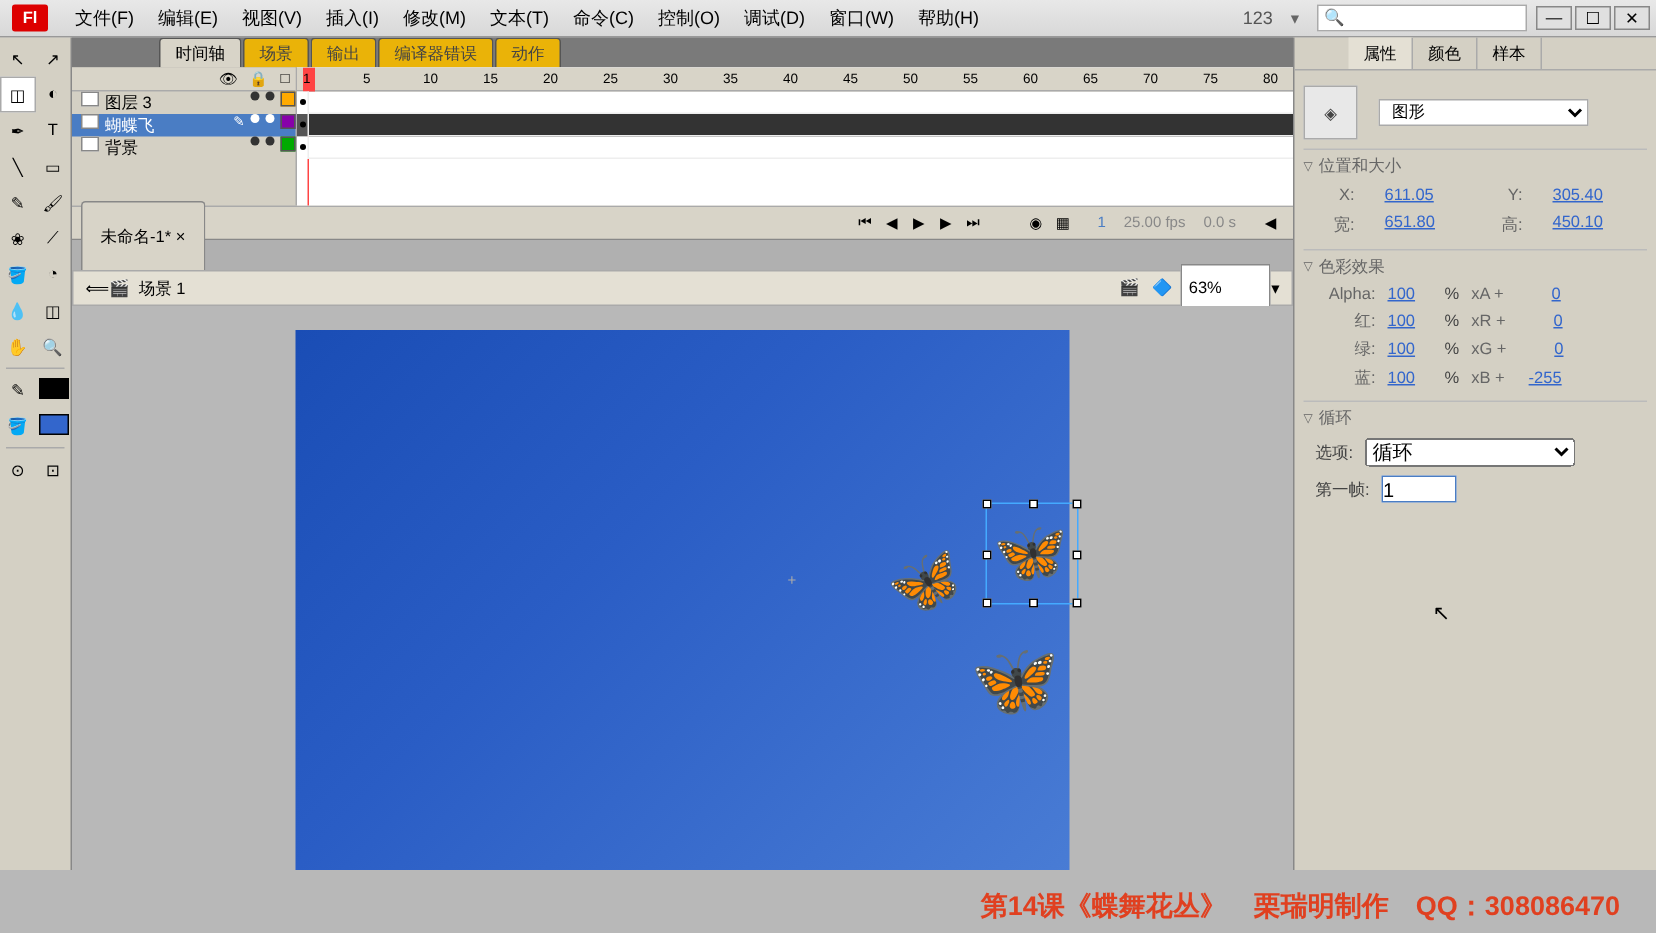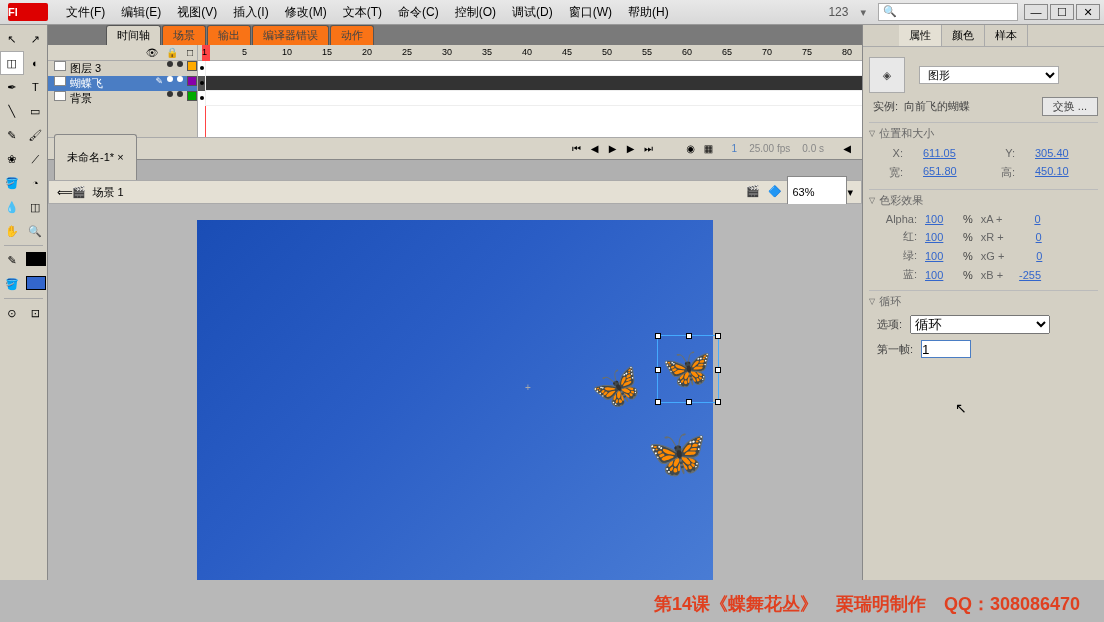--- a/index.html
+++ b/index.html
@@ -1,30 +1,30 @@
 <!DOCTYPE html>
 <html><head>
 <meta charset="utf-8">
 <style>
 * { margin: 0; padding: 0; box-sizing: border-box; font-family: "Microsoft YaHei", Arial, sans-serif; }
 body { width: 1104px; height: 622px; background: #b8b8b8; overflow: hidden; font-size: 11px; position: relative; }
 
 .menubar { height: 25px; background: linear-gradient(#e8e8e8, #d8d8d8); display: flex; align-items: center; padding-left: 8px; border-bottom: 1px solid #999; }
-.menubar .logo { width: 40px; height: 18px; background: #d00; color: #fff; text-align: left; font-weight: bold; border-radius: 2px; line-height: 18px; margin-right: 10px; }
+.menubar .logo { width: 24px; height: 18px; background: #d00; color: #fff; text-align: center; font-weight: bold; border-radius: 2px; line-height: 18px; margin-right: 10px; }
 .menubar .menu-item { padding: 0 8px; cursor: pointer; font-size: 12px; }
 .menubar .spacer { flex: 1; }
 .menubar .search { width: 140px; height: 18px; background: #fff; border: 1px solid #aaa; margin-right: 6px; display: flex; align-items: center; }
 .menubar .search-icon { width: 14px; height: 14px; margin-left: 4px; }
 .menubar .win-btns { display: flex; gap: 2px; margin-right: 4px; }
 .menubar .win-btn { width: 24px; height: 16px; background: #e0e0e0; border: 1px solid #888; display: flex; align-items: center; justify-content: center; cursor: pointer; }
 .menubar .page-num { padding: 0 12px; font-size: 12px; color: #555; }
 .menubar .dd-arrow { margin-right: 12px; color: #666; }
 
 .tabs-strip { height: 20px; background: #7a7a7a; display: flex; align-items: flex-end; padding-left: 58px; gap: 1px; }
-.tab-btn { padding: 2px 10px; background: #f97316; color: #444; font-size: 11px; border-radius: 3px 3px 0 0; border: 1px solid #555; border-bottom: none; cursor: pointer; }
+.tab-btn { padding: 2px 10px; background: #eab308; color: #444; font-size: 11px; border-radius: 3px 3px 0 0; border: 1px solid #555; border-bottom: none; cursor: pointer; }
 .tab-btn.active { background: #d8d4c8; color: #000; }
 
 .main-area { display: flex; height: 555px; }
 
 .toolbox { width: 48px; background: #d4d0c4; border-right: 1px solid #888; padding-top: 2px; }
 .toolbox .trow { display: flex; }
 .toolbox .tool { width: 24px; height: 24px; display: flex; align-items: center; justify-content: center; cursor: pointer; }
 .toolbox .tool.sel { background: #fff; border: 1px solid #aaa; }
 .toolbox .color-sw { width: 20px; height: 14px; border: 1px solid #000; margin: 4px auto; }
 .toolbox .sep { height: 1px; background: #aaa; margin: 2px 4px; }
@@ -320,26 +320,20 @@
     <div class="panel-tabs">
       <div class="panel-tab active">属性</div>
       <div class="panel-tab">颜色</div>
       <div class="panel-tab">样本</div>
     </div>
     <div class="panel-body">
       <div class="prop-row">
         <div class="prop-icon">◈</div>
         <select class="dd"><option>图形</option></select>
       </div>
-      <div class="prop-row" style="padding-left:4px">
-        <span>实例:</span>
-        <span>向前飞的蝴蝶</span>
-        <span style="flex:1"></span>
-        <span class="btn">交换 ...</span>
-      </div>
 
       <div class="section-header">
           <span class="tri">▽</span>
           <span>位置和大小</span>
         </div>
       <div class="coord-row">
         <span class="lbl">X:</span>
           <span class="val">611.05</span>
         <span class="lbl">Y:</span>
           <span class="val">305.40</span>

